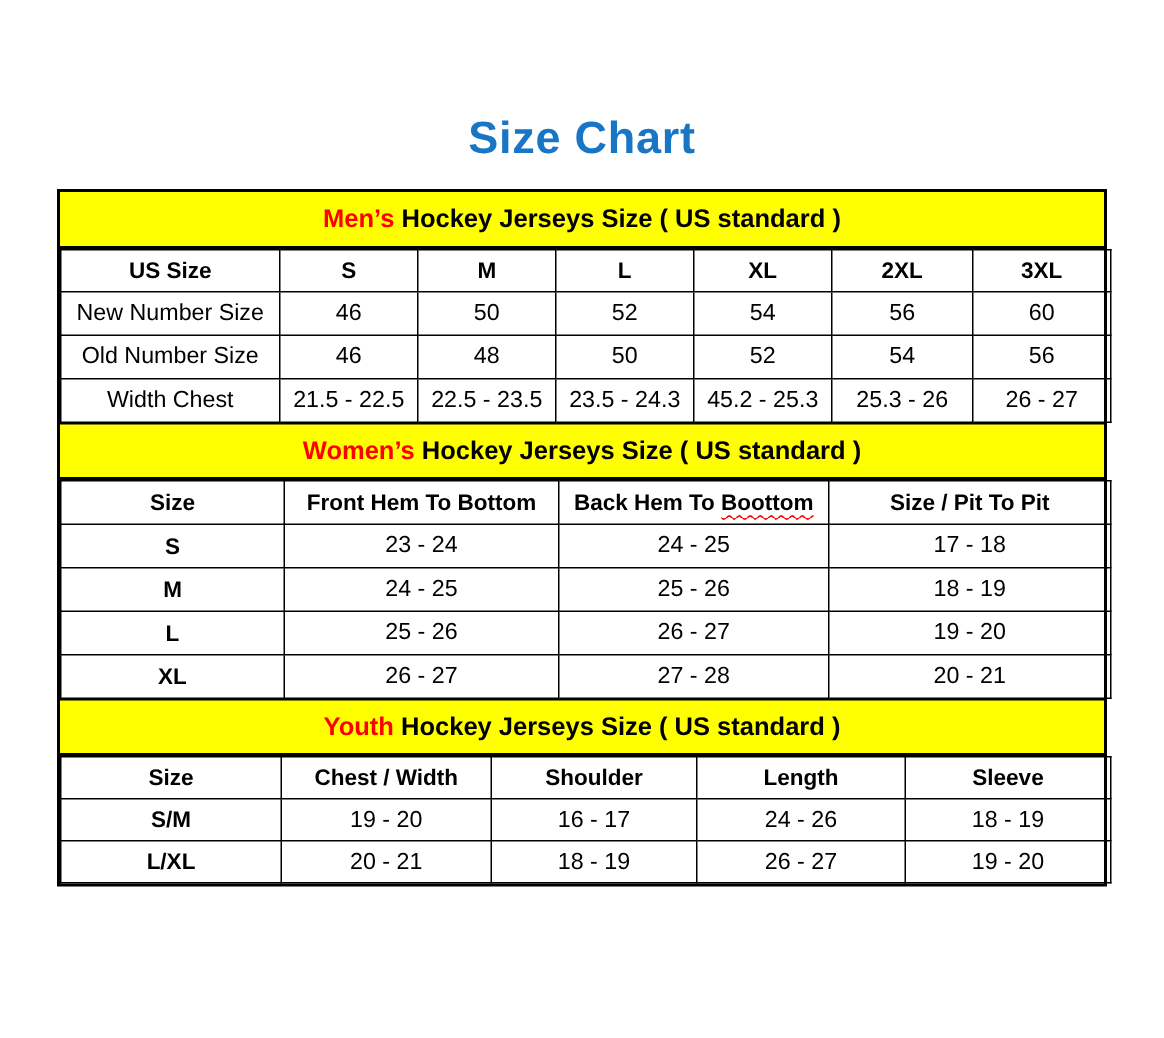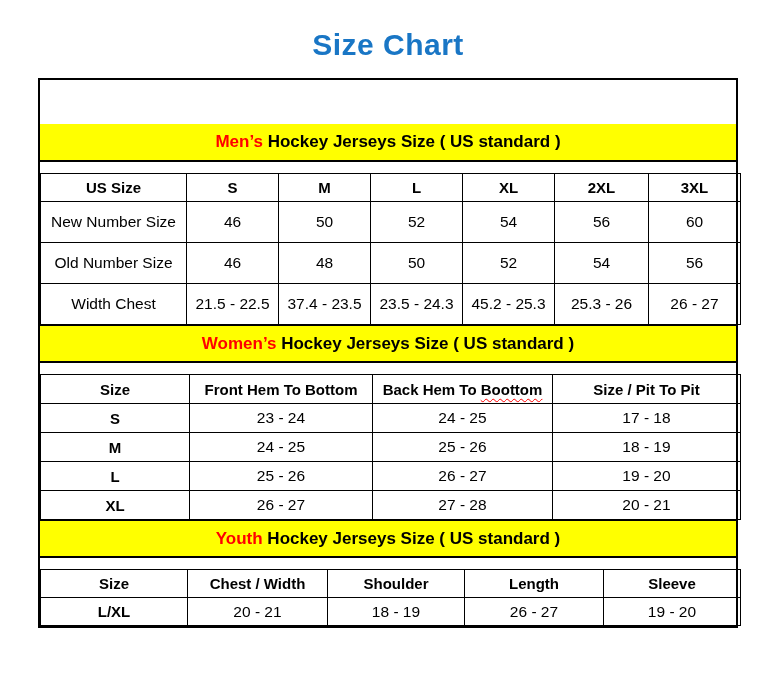--- a/index.html
+++ b/index.html
@@ -3,21 +3,21 @@
 <meta charset="utf-8">
 <style>
   * { margin: 0; padding: 0; box-sizing: border-box; }
   html, body { background: #ffffff; }
   body {
     width: 776px; height: 692px;
     font-family: "Liberation Sans", sans-serif;
     color: #000;
     overflow: hidden;
   }
-  .page { width: 776px; height: 692px; position: relative; padding-top: 28px; }
+  .page { width: 776px; height: 692px; position: relative; padding-top: 76px; }
 
   .page-title {
     text-align: center;
     font-size: 30px;
     font-weight: bold;
     color: var(--title-blue, #1976c5);
     letter-spacing: 0.5px;
     margin-bottom: 16px;
   }
 
@@ -33,43 +33,42 @@
     border-top: 1px solid var(--line-black, #000);
     border-bottom: 2px solid var(--line-black, #000);
     height: 38px;
     display: flex;
     align-items: center;
     justify-content: center;
     font-size: 17px;
     font-weight: bold;
     white-space: pre;
   }
-  .size-table > .band:first-child { border-top: none; margin-top: 44px; }
+  .size-table > .band:first-child { border-top: none; }
   .band .accent { color: var(--accent-red, #ff0000); }
 
   table {
     width: 100%;
     border-collapse: collapse;
     table-layout: fixed;
-    margin-top: 11px;
   }
   th, td {
     border: 1px solid var(--line-black, #000);
     text-align: center;
     vertical-align: middle;
     font-size: 15px;
     padding: 0 2px;
     overflow: hidden;
     white-space: nowrap;
   }
   th { font-weight: bold; }
   td { font-weight: normal; font-size: 15.5px; }
 
   .sec-mens th { height: 28px; }
-  .sec-mens td { height: 41px; }
+  .sec-mens td { height: 29px; }
   .sec-womens th { height: 29px; }
   .sec-womens td { height: 29px; }
   .sec-youth th { height: 28px; }
   .sec-youth td { height: 28px; }
 
   
   .sec-womens td:first-child,
   .sec-youth td:first-child { font-weight: bold; font-size: 15px; }
 
   .misspell {
@@ -126,21 +125,21 @@
             <td>46</td>
             <td>48</td>
             <td>50</td>
             <td>52</td>
             <td>54</td>
             <td>56</td>
           </tr>
           <tr>
             <td>Width Chest</td>
             <td>21.5 - 22.5</td>
-            <td>37.4 - 23.5</td>
+            <td>22.5 - 23.5</td>
             <td>23.5 - 24.3</td>
             <td>45.2 - 25.3</td>
             <td>25.3 - 26</td>
             <td>26 - 27</td>
           </tr>
         </tbody>
     </table>
 
     <div class="band"><span class="accent">Women’s</span><span> Hockey Jerseys Size ( US standard )</span></div>
     <table class="sec-womens">
@@ -199,20 +198,27 @@
           <tr>
             <th>Size</th>
             <th>Chest / Width</th>
             <th>Shoulder</th>
             <th>Length</th>
             <th>Sleeve</th>
           </tr>
         </thead>
       <tbody>
           <tr>
+            <td>S/M</td>
+            <td>19 - 20</td>
+            <td>16 - 17</td>
+            <td>24 - 26</td>
+            <td>18 - 19</td>
+          </tr>
+          <tr>
             <td>L/XL</td>
             <td>20 - 21</td>
             <td>18 - 19</td>
             <td>26 - 27</td>
             <td>19 - 20</td>
           </tr>
         </tbody>
     </table>
 
   </div>

